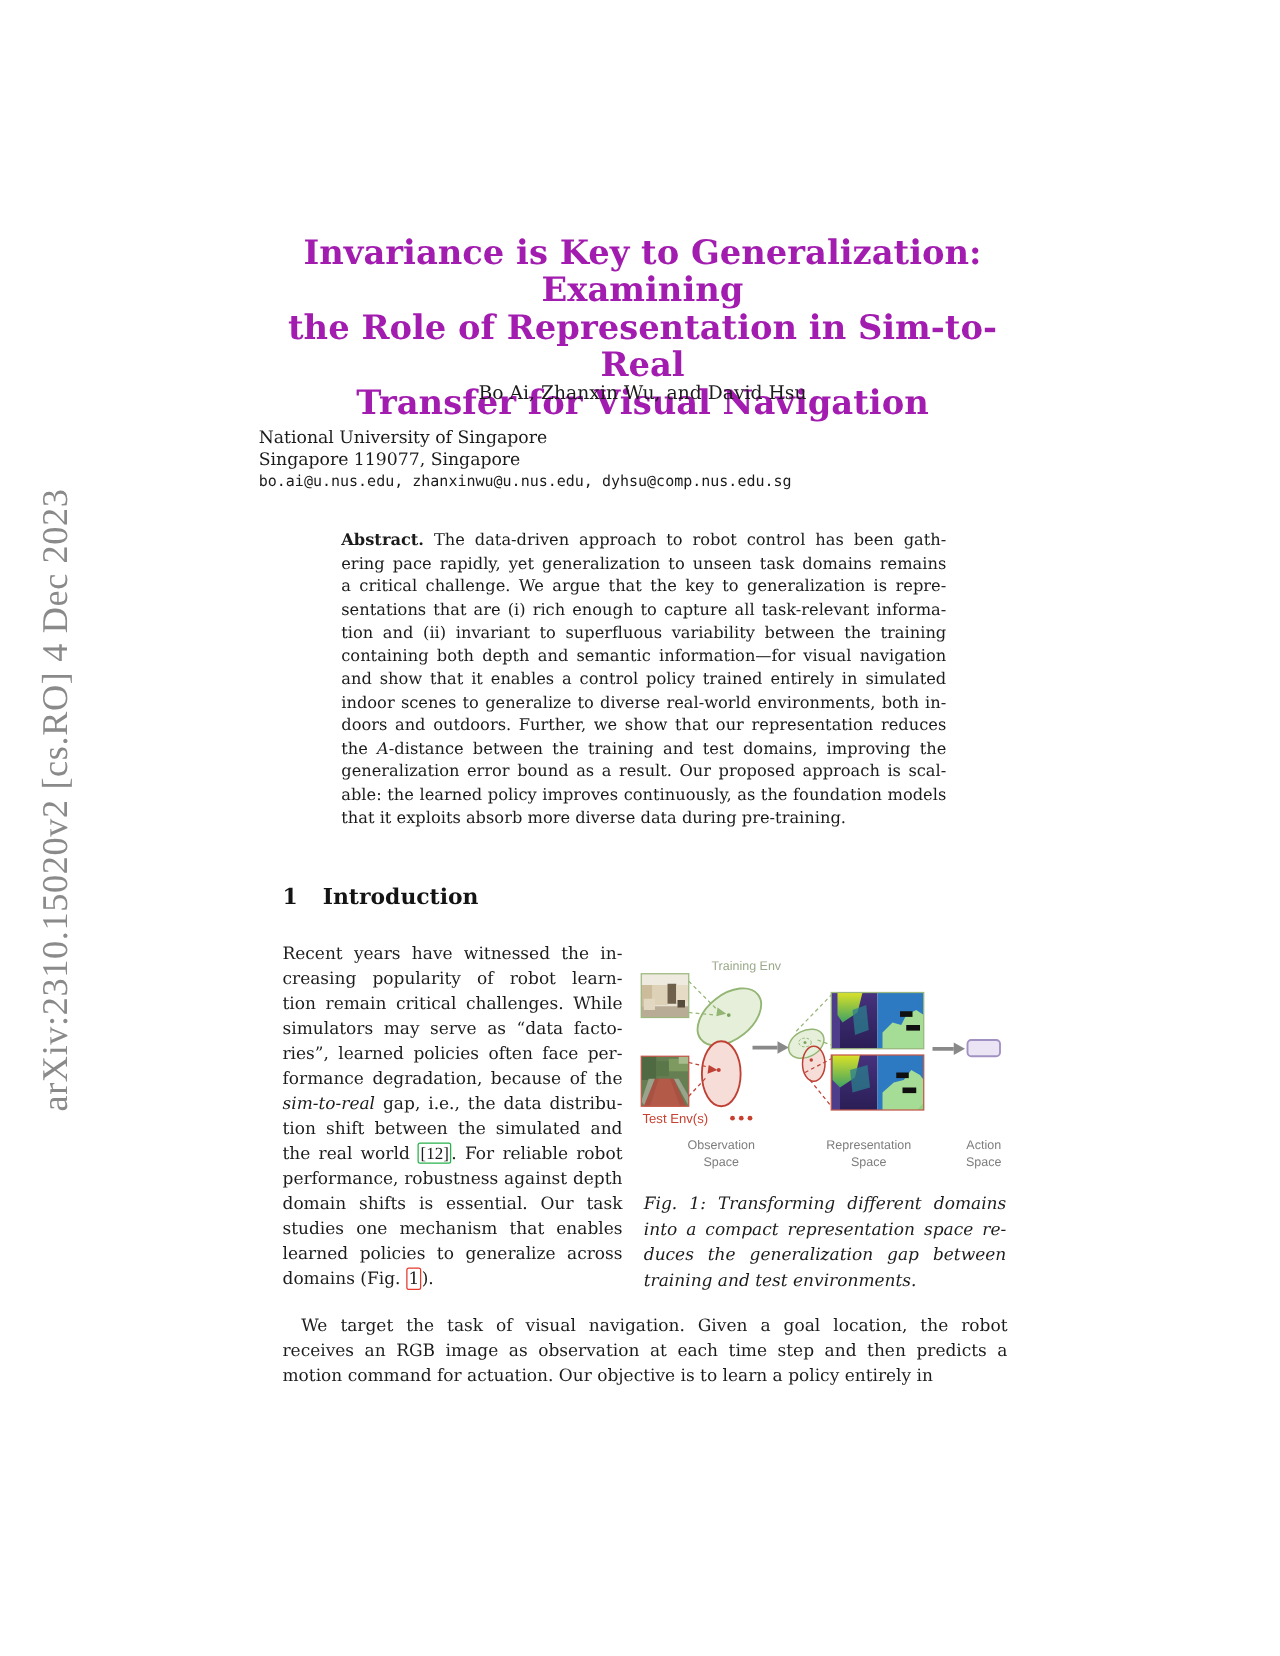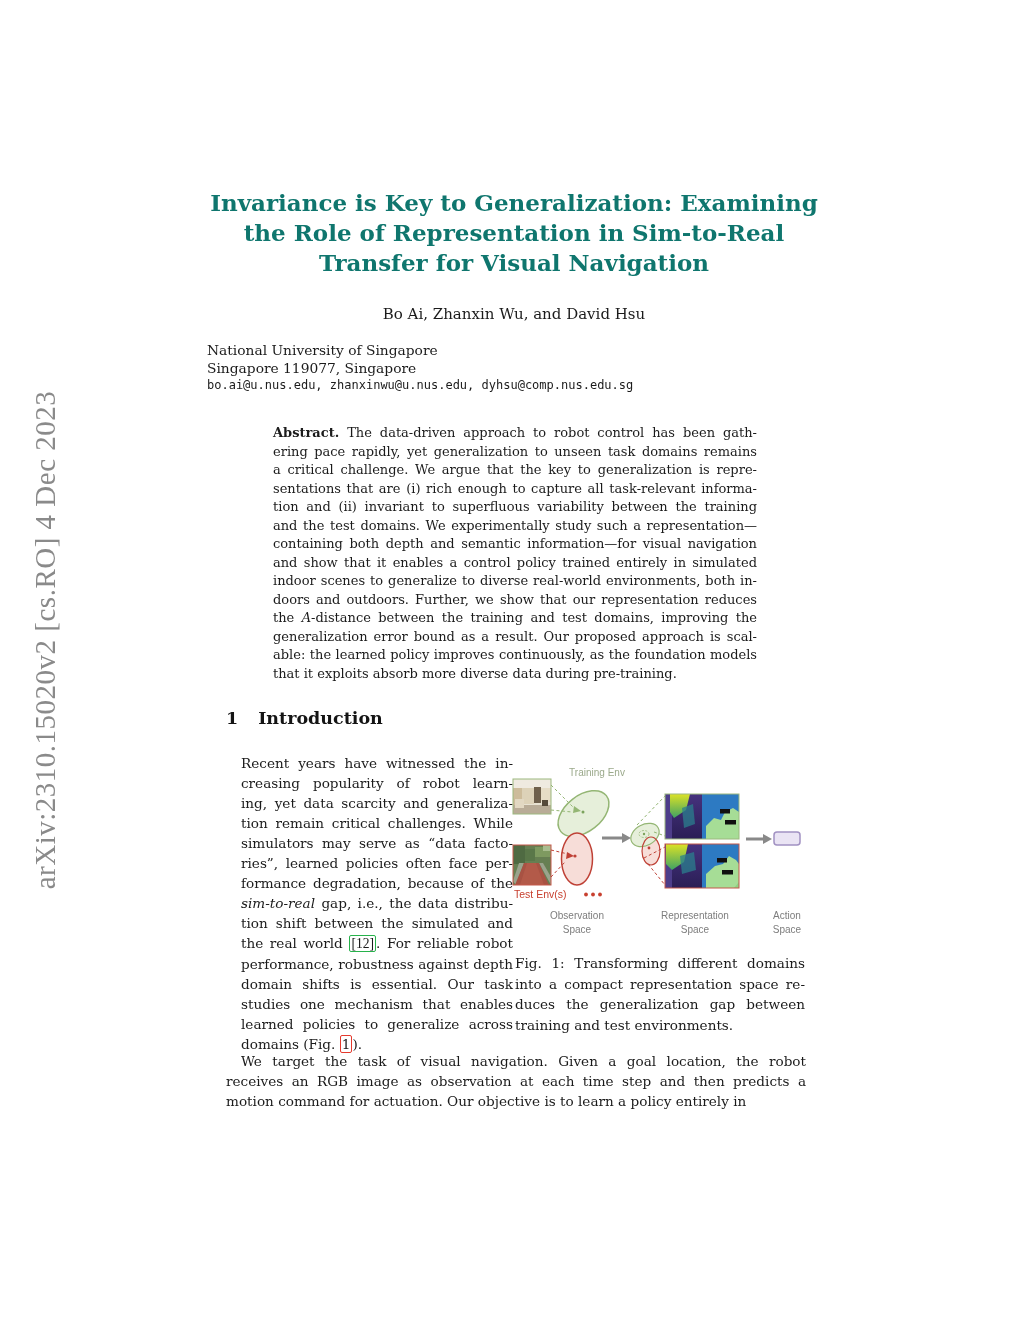--- a/index.html
+++ b/index.html
@@ -22,38 +22,38 @@
     transform: translate(-50%, -50%) rotate(-90deg);
     white-space: nowrap;
     font-family: "Liberation Serif", serif;
     font-size: 29px;
     letter-spacing: 0.5px;
     color: #8a8a8a;
   }
 
   
   #title-block { left: 207px; top: 188px; width: 614px; text-align: center; }
-  .title-line { font-size: 23px; font-weight: bold; line-height: 30px; color: #0f766e; }
+  .title-line { font-size: 27px; font-weight: bold; line-height: 30px; color: #a21caf; }
   #authors-line { left: 207px; top: 305px; width: 614px; text-align: center; font-size: 15px; }
   #affiliation-block { left: 207px; top: 341px; width: 614px; text-align: left; font-size: 13.8px; line-height: 18px; }
   #email-line {
     left: 207px; top: 378px; width: 614px; 
     font-family: "DejaVu Sans Mono", monospace; font-size: 12px;
   }
 
   
   #abstract-block { left: 273px; top: 424px; width: 484px; font-size: 13px; line-height: 18.5px; }
 
   
   #section-heading { left: 226px; top: 708px; font-size: 17.5px; font-weight: bold; color: #141414; }
   #section-heading .secnum { margin-right: 20px; }
 
   
-  #intro-col { left: 241px; top: 753px; width: 272px; font-size: 13.6px; line-height: 20px; }
-  #fig-caption { left: 515px; top: 953px; width: 290px; font-size: 13.6px; line-height: 20.5px; }
+  #intro-col { left: 226px; top: 753px; width: 272px; font-size: 13.6px; line-height: 20px; }
+  #fig-caption { left: 515px; top: 953px; width: 290px; font-size: 13.6px; line-height: 20.5px; font-style: italic; }
   #para2 { left: 226px; top: 1051px; width: 580px; font-size: 13.6px; line-height: 20px; }
   #para2 .tline:first-child { text-indent: 15px; }
 
   
   .tline { text-align: justify; text-align-last: justify; }
   .tline.last { text-align-last: left; }
 
   
   .b { font-weight: bold; }
   .i, .cal { font-style: italic; }
@@ -85,39 +85,37 @@
   </div>
 
   <div id="email-line" class="abs">bo.ai@u.nus.edu, zhanxinwu@u.nus.edu, dyhsu@comp.nus.edu.sg</div>
 
   <div id="abstract-block" class="abs">
       <div class="tline"><span class="b">Abstract.</span><span> The data-driven approach to robot control has been gath-</span></div>
       <div class="tline">ering pace rapidly, yet generalization to unseen task domains remains</div>
       <div class="tline">a critical challenge. We argue that the key to generalization is repre-</div>
       <div class="tline">sentations that are (i) rich enough to capture all task-relevant informa-</div>
       <div class="tline">tion and (ii) invariant to superfluous variability between the training</div>
-      <div class="tline">and the test domains. We experimentally study such a representation—</div>
       <div class="tline">containing both depth and semantic information—for visual navigation</div>
       <div class="tline">and show that it enables a control policy trained entirely in simulated</div>
       <div class="tline">indoor scenes to generalize to diverse real-world environments, both in-</div>
       <div class="tline">doors and outdoors. Further, we show that our representation reduces</div>
       <div class="tline"><span>the </span><span class="cal">A</span><span>-distance between the training and test domains, improving the</span></div>
       <div class="tline">generalization error bound as a result. Our proposed approach is scal-</div>
       <div class="tline">able: the learned policy improves continuously, as the foundation models</div>
       <div class="tline last">that it exploits absorb more diverse data during pre-training.</div>
     </div>
 
   <div id="section-heading" class="abs">
     <span class="secnum">1</span><span>Introduction</span>
   </div>
 
   <div id="intro-col" class="abs">
       <div class="tline">Recent years have witnessed the in-</div>
       <div class="tline">creasing popularity of robot learn-</div>
-      <div class="tline">ing, yet data scarcity and generaliza-</div>
       <div class="tline">tion remain critical challenges. While</div>
       <div class="tline">simulators may serve as “data facto-</div>
       <div class="tline">ries”, learned policies often face per-</div>
       <div class="tline">formance degradation, because of the</div>
       <div class="tline"><span class="i">sim-to-real</span><span> gap, i.e., the data distribu-</span></div>
       <div class="tline">tion shift between the simulated and</div>
       <div class="tline"><span>the real world </span><span class="cg">[12]</span><span>. For reliable robot</span></div>
       <div class="tline">performance, robustness against depth</div>
       <div class="tline">domain shifts is essential. Our task</div>
       <div class="tline">studies one mechanism that enables</div>

